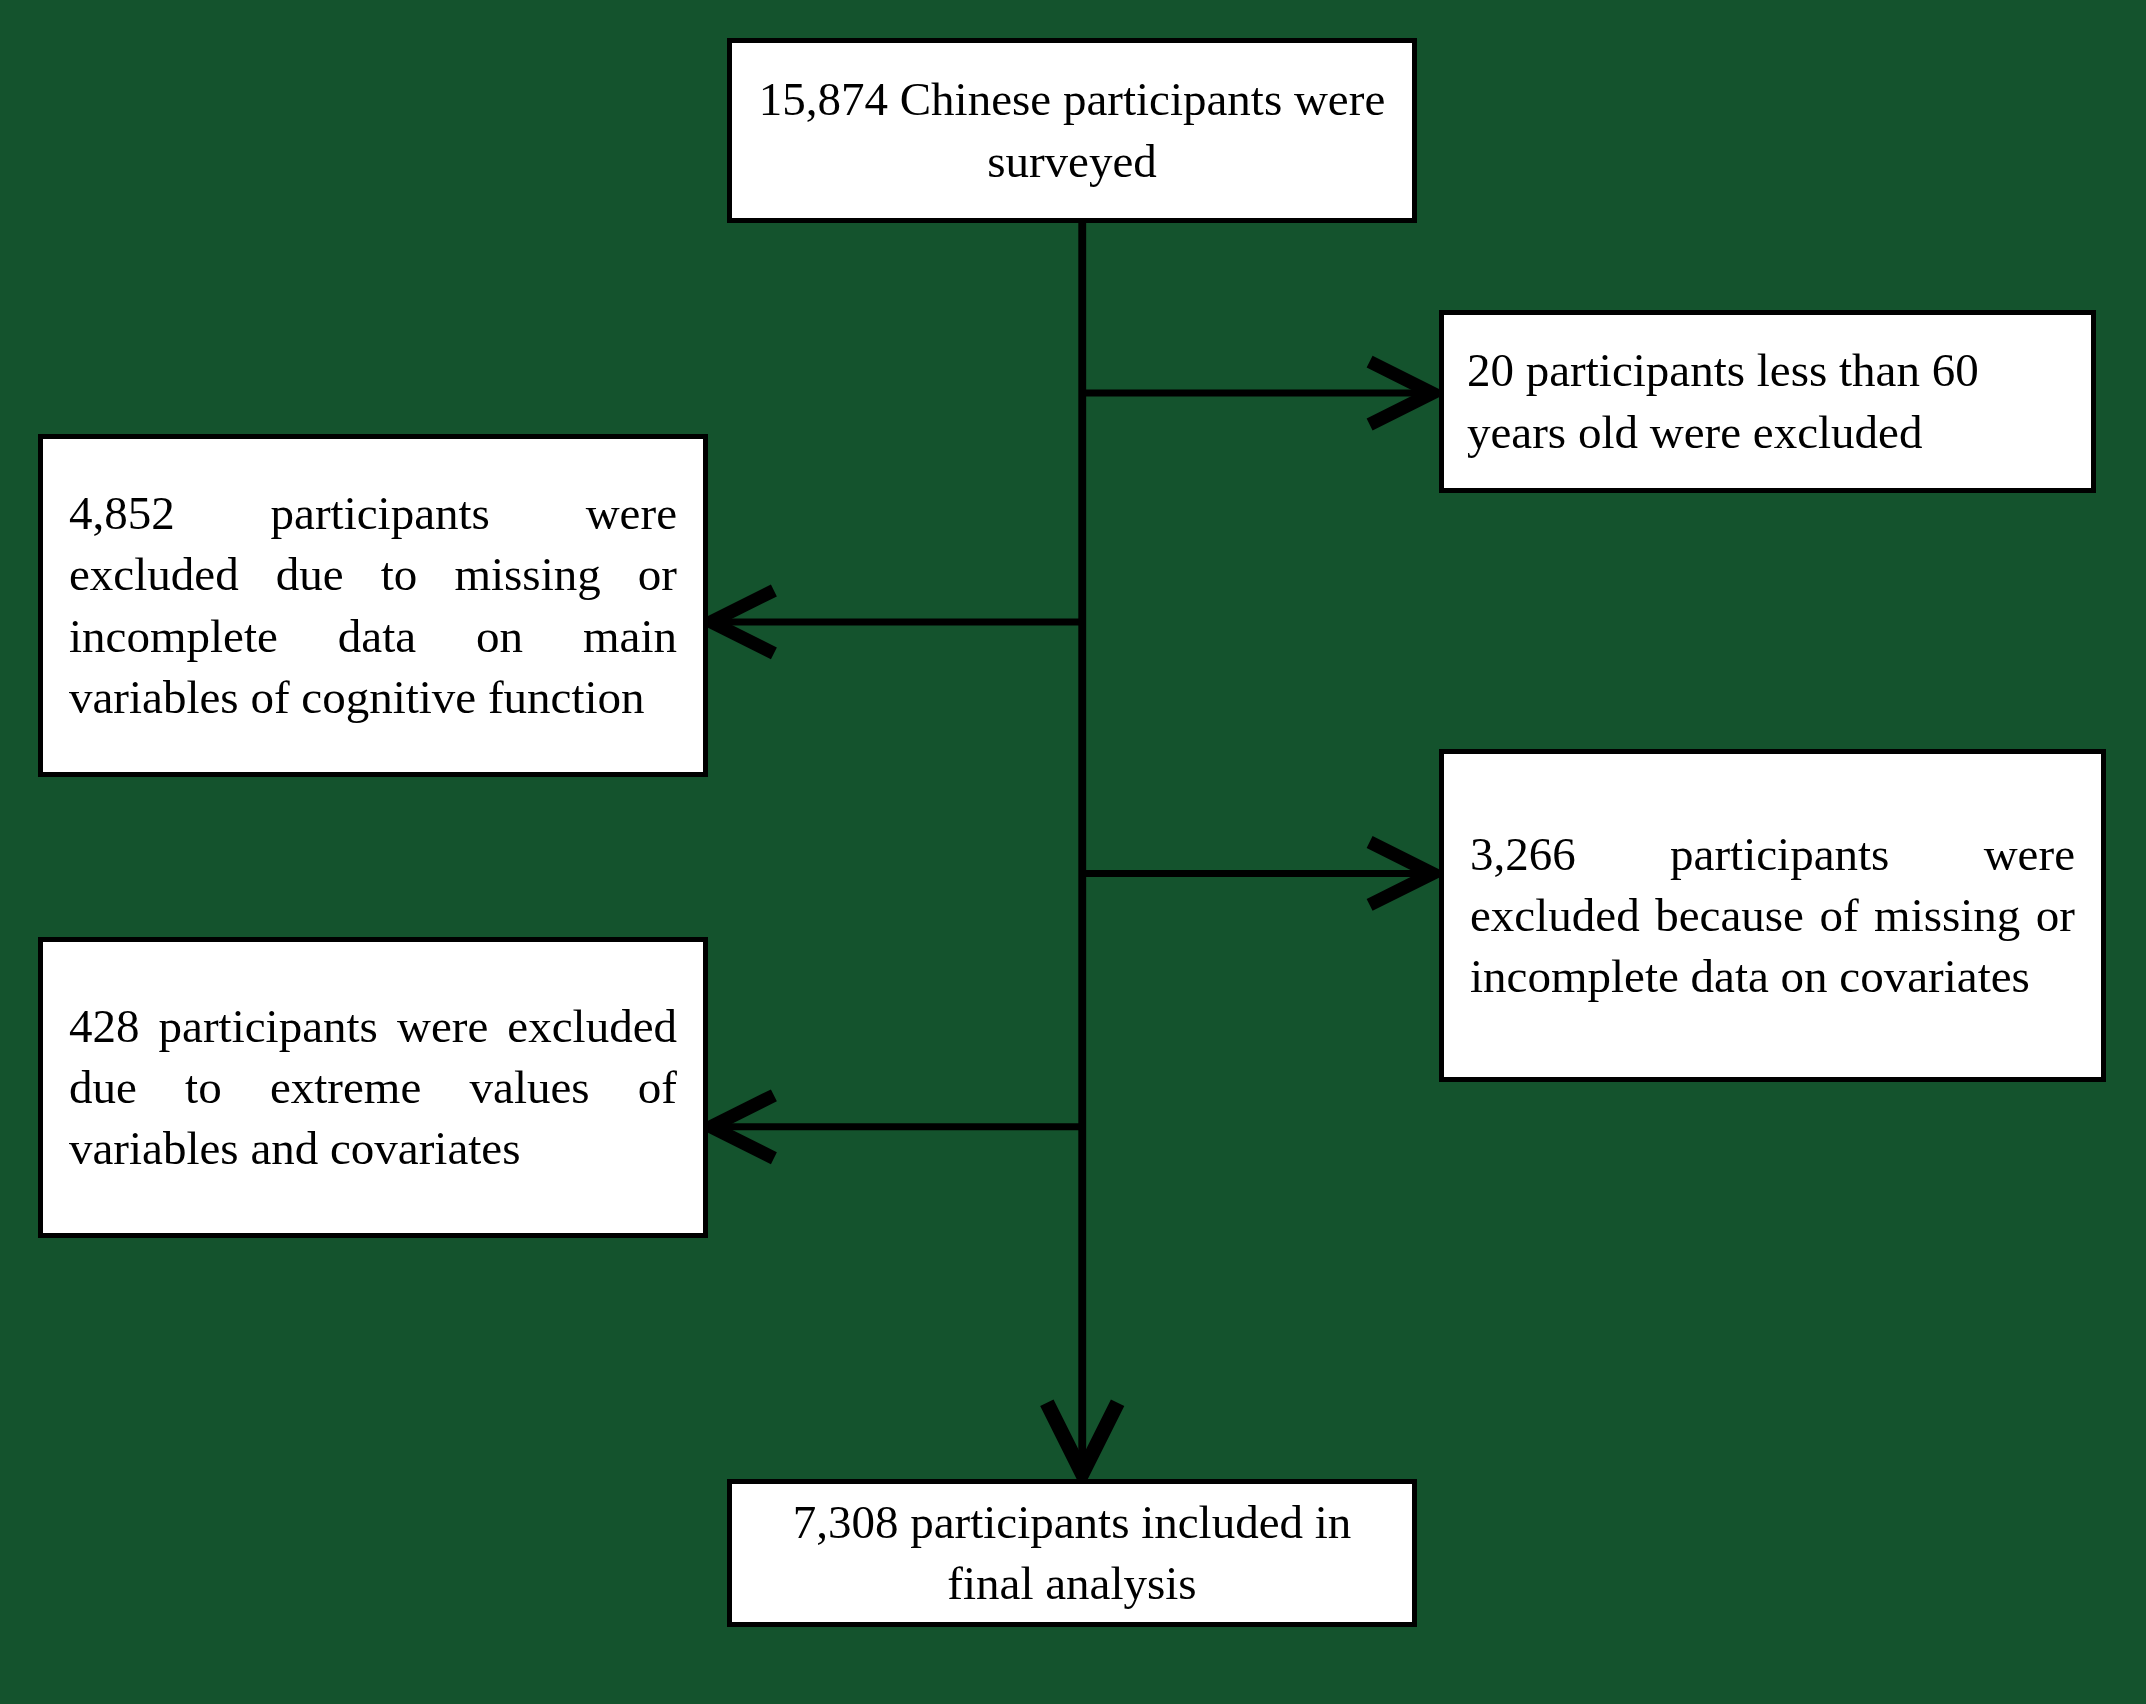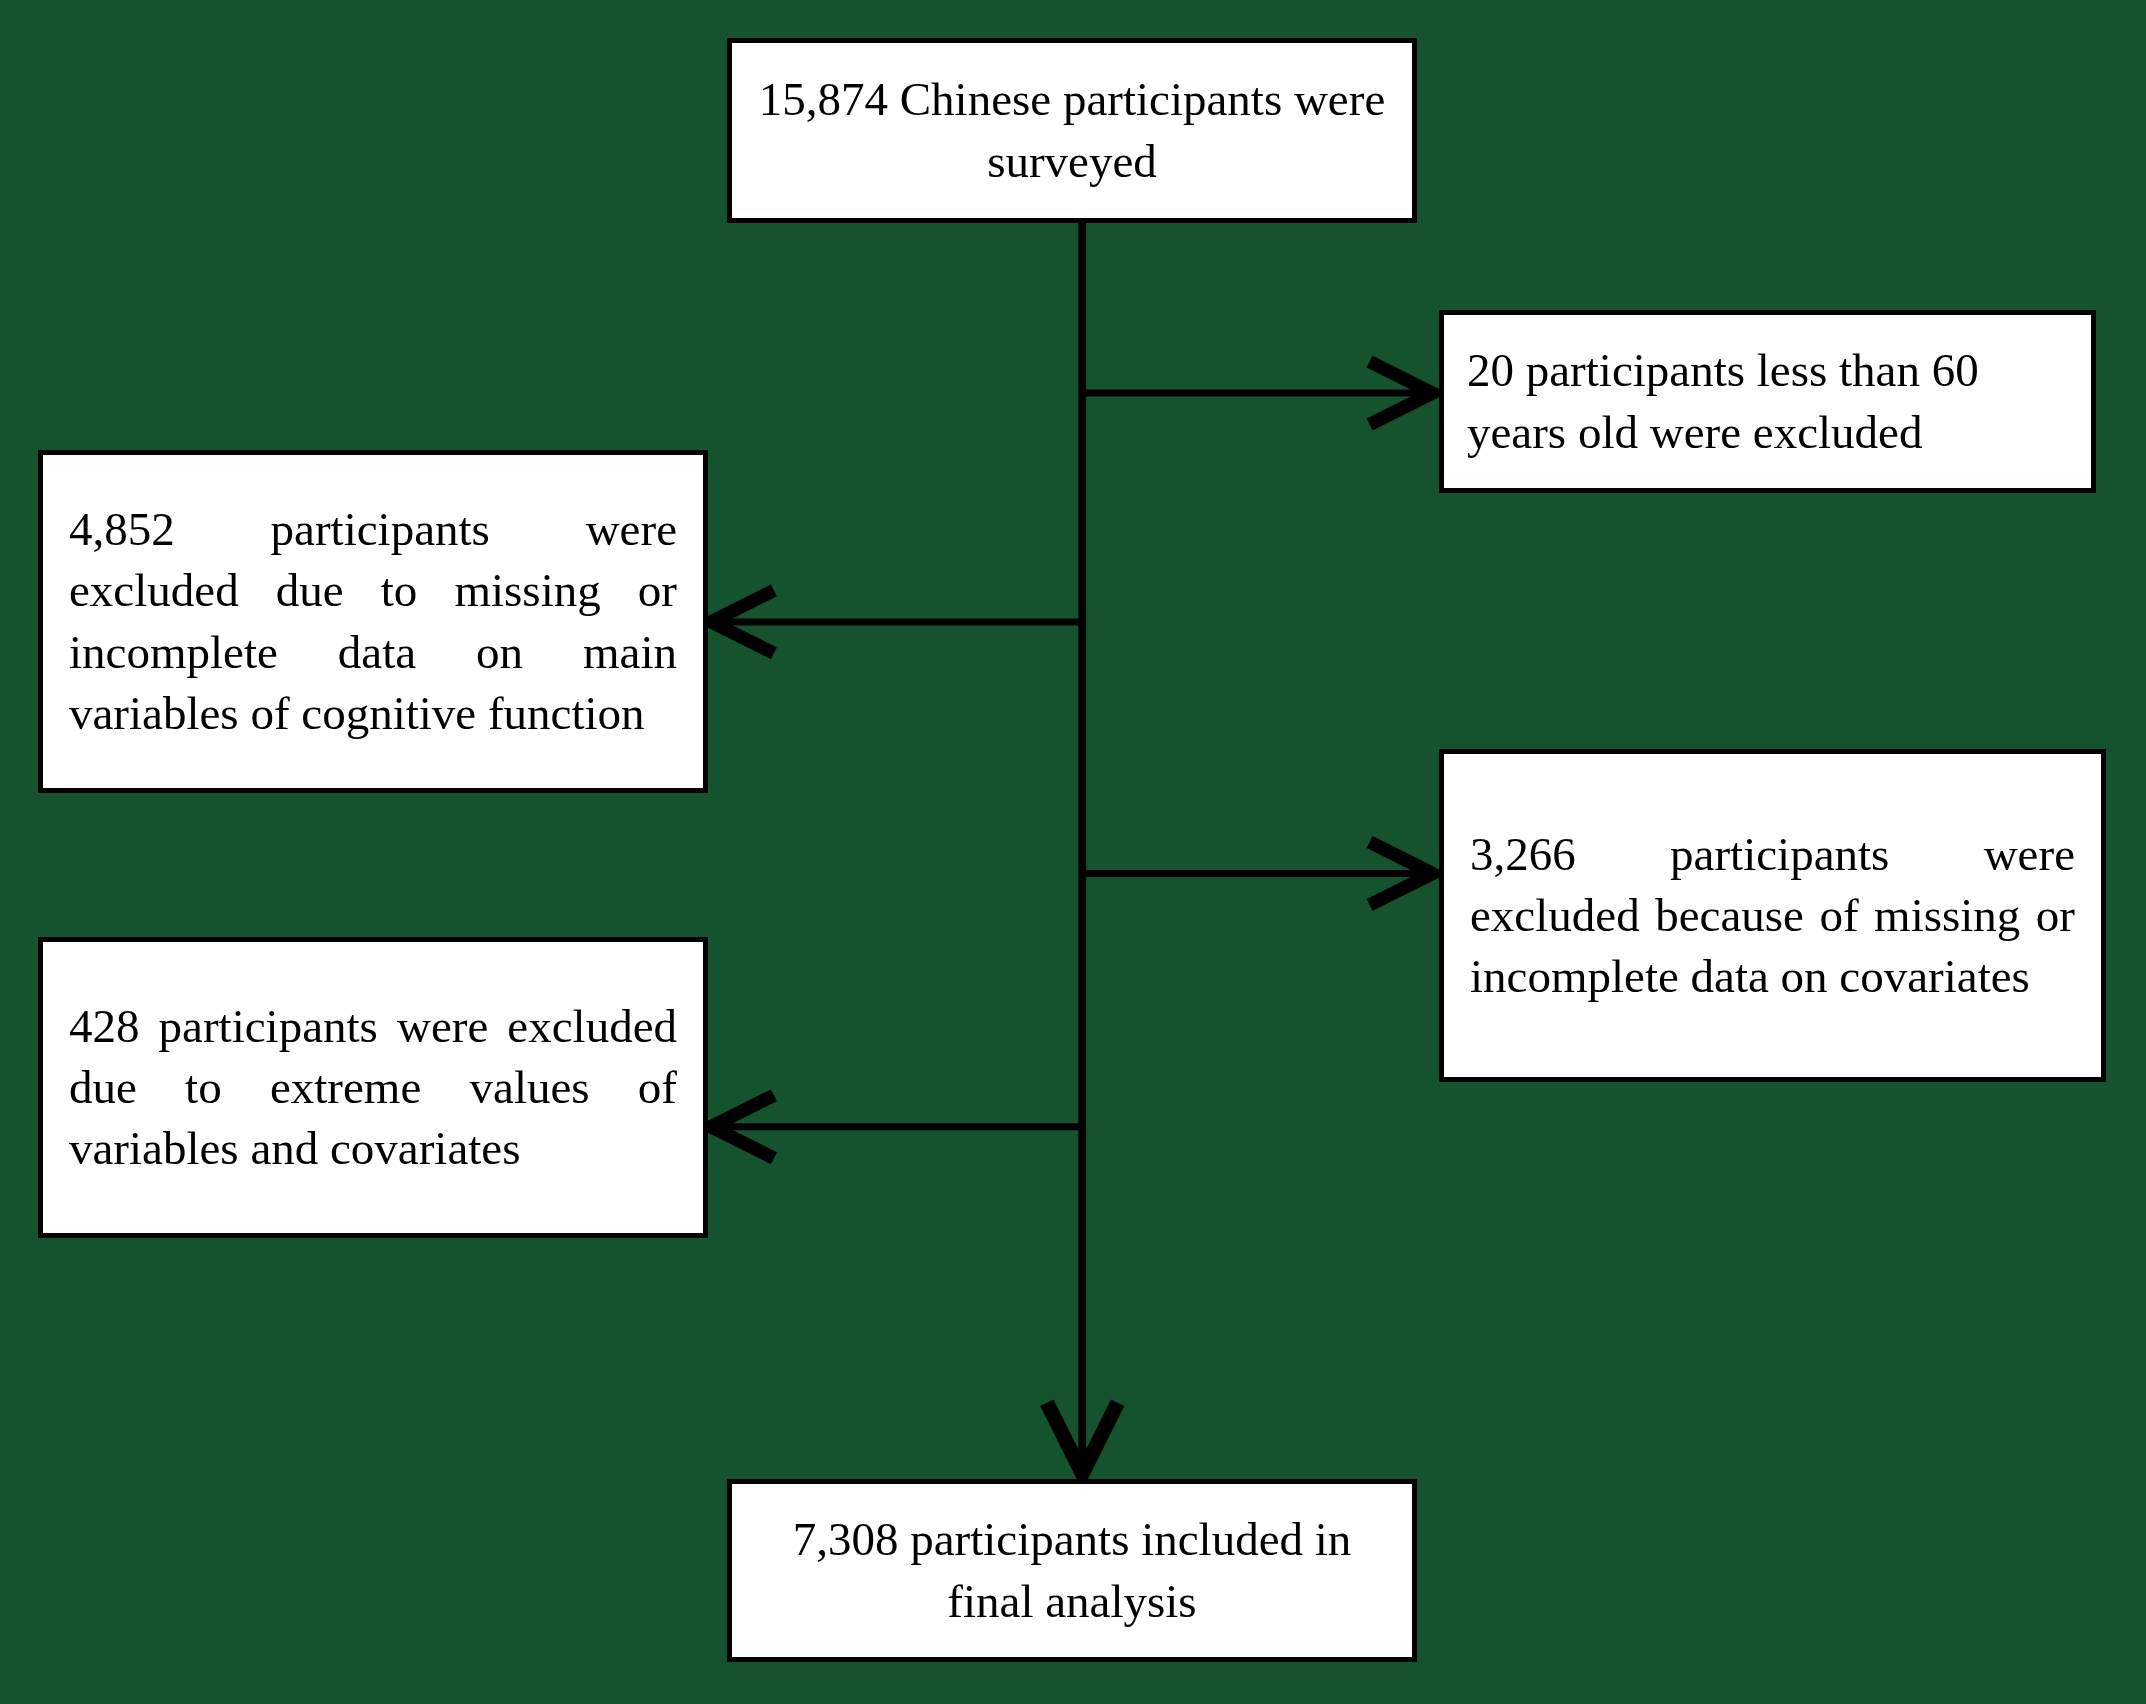--- a/index.html
+++ b/index.html
@@ -41,24 +41,24 @@
     text-align-last: left;
     padding: 0 26px;
     hyphens: none;
   }
   
   #node-source   { left: 727px;  top: 38px;   width: 690px; height: 185px; }
   
   #node-excl-age { left: 1439px; top: 310px;  width: 657px; height: 183px; }
   #node-excl-cov { left: 1439px; top: 749px;  width: 667px; height: 333px; }
   
-  #node-excl-cog { left: 38px;   top: 434px;  width: 670px; height: 343px; margin-top: 16px; }
+  #node-excl-cog { left: 38px;   top: 434px;  width: 670px; height: 343px; }
   #node-excl-ext { left: 38px;   top: 937px; width: 670px; height: 301px; }
   
-  #node-final    { left: 727px;  top: 1479px; width: 690px; height: 183px; }
+  #node-final    { left: 727px;  top: 1479px; width: 690px; height: 148px; }
 
   #connectors {
     position: absolute;
     left: 0;
     top: 0;
     width: 2147px;
     height: 1705px;
     pointer-events: none;
   }
 </style>

